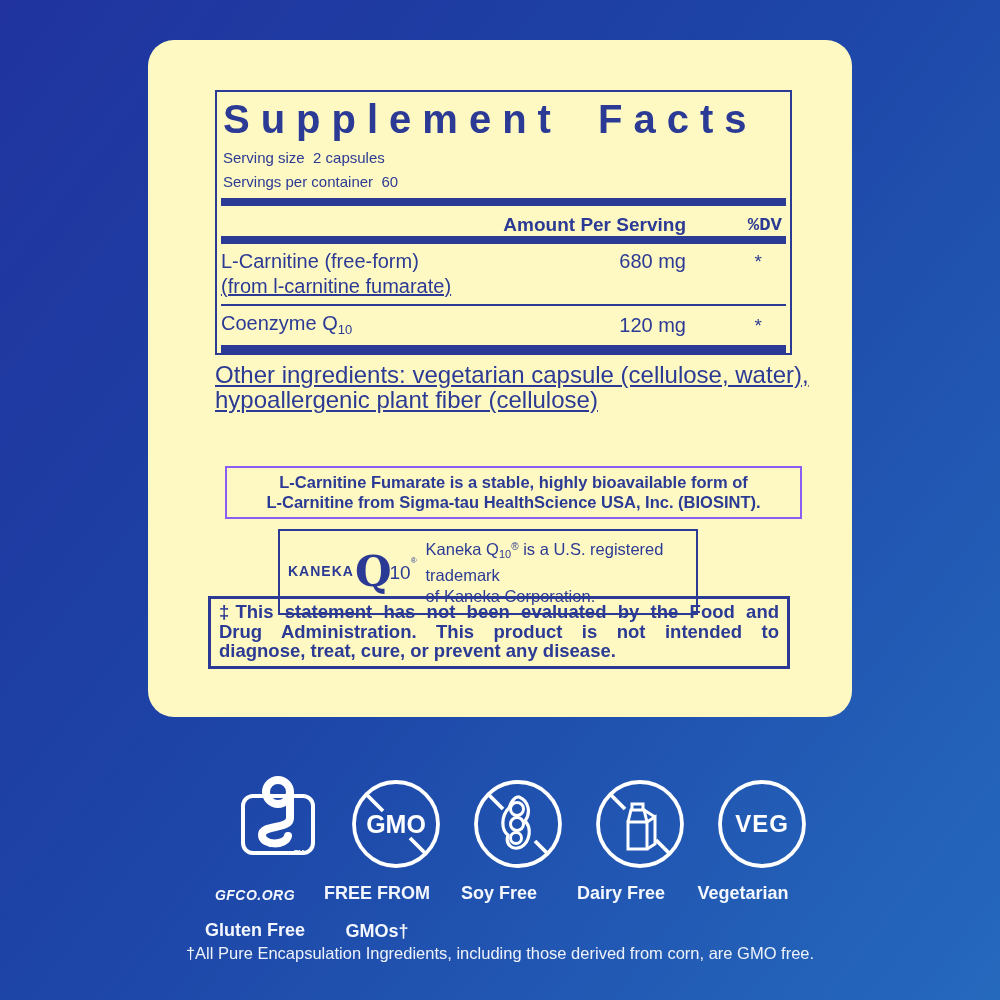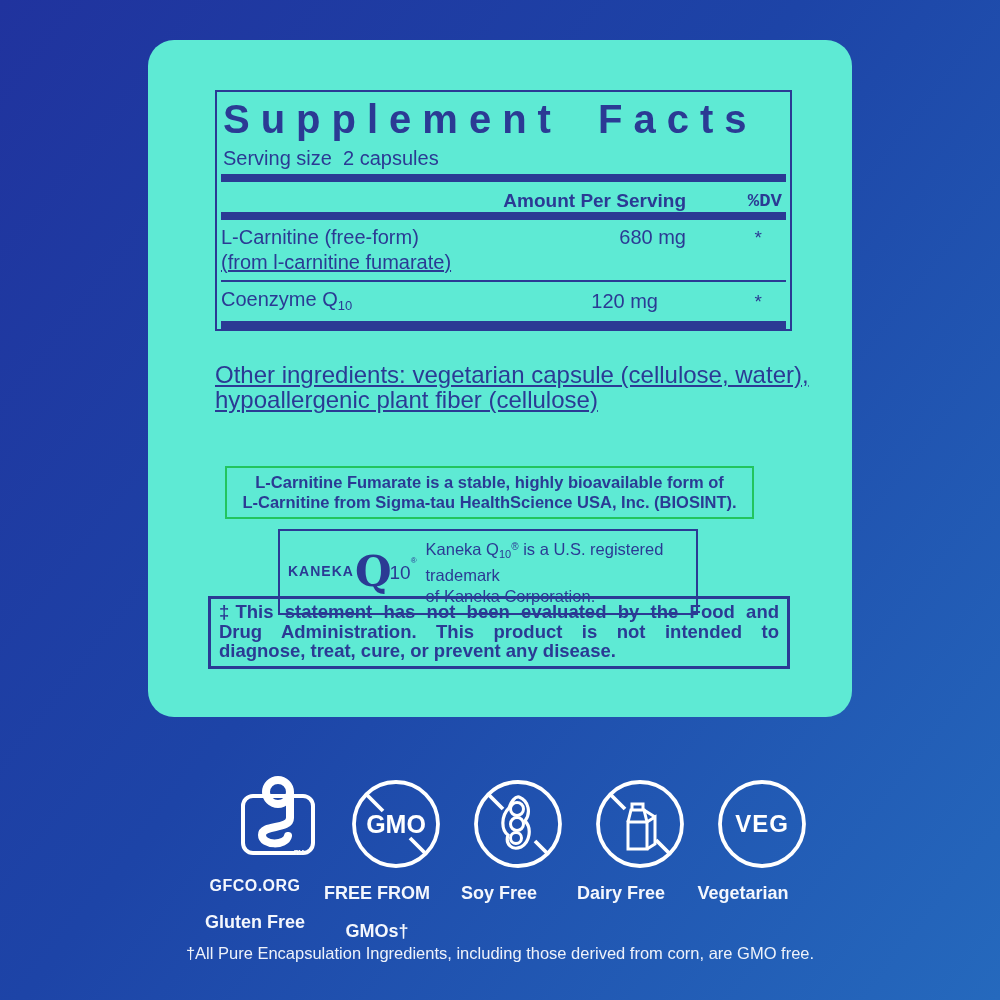--- a/index.html
+++ b/index.html
@@ -3,56 +3,56 @@
 <meta charset="utf-8">
 <style>
   html,body{margin:0;padding:0;}
   body{
     width:1000px;height:1000px;position:relative;overflow:hidden;
     background:linear-gradient(128deg,#20339e 0%,#1d44a7 45%,#2569bd 100%);
     font-family:"Liberation Sans", sans-serif;
   }
   .card{
     position:absolute;left:148px;top:40px;width:704px;height:677px;
-    background:#5eead4;border-radius:26px;color:#2b3a94;
+    background:#fef9c3;border-radius:26px;color:#2b3a94;
   }
   .pre{white-space:pre-wrap;}
 
   
   .panel{
     position:absolute;left:67px;top:50px;width:577px;
     border:2px solid #2b3a94;box-sizing:border-box;padding:0 4px;
   }
   .sf-title{
     font-size:40px;font-weight:bold;letter-spacing:11px;word-spacing:14px;
     white-space:nowrap;padding:5px 0 4px 2px;
   }
-  .sf-line{font-size:20px;line-height:24px;padding-left:2px;}
+  .sf-line{font-size:15px;line-height:24px;padding-left:2px;}
   .bar{height:8px;background:#2b3a94;margin-top:4px;}
   .bar2{height:8px;background:#2b3a94;}
   .sep{height:2px;background:#2b3a94;}
   .grid{display:grid;grid-template-columns:1fr 210px 100px;align-items:end;}
   .hdr{font-weight:bold;font-size:19px;padding:8px 0 0;}
   .hdr .amt{text-align:right;}
   .hdr .dv{text-align:right;padding-right:4px;font-family:Liberation Mono, monospace;}
   .row{font-size:20px;padding-top:6px;}
   .row .amt{text-align:right;}
   .row .dv{text-align:right;padding-right:24px;font-size:19px;}
   .row-l2{font-size:20px;padding:2px 0 6px;text-decoration:underline;}
-  .row-pad{padding-bottom:8px;gap:28px;}
+  .row-pad{padding-bottom:8px;}
   sub.ten{font-size:13px;vertical-align:-4px;}
   .dvnote{font-size:19px;padding:8px 0 10px 16px;}
 
   
   .other{position:absolute;left:67px;top:322px;font-size:24px;line-height:25px;text-decoration:underline;}
 
   
   .boxA{
-    position:absolute;left:77px;top:426px;width:529px;box-sizing:border-box;
-    border:2px solid #22c55e;text-align:center;font-weight:bold;font-size:16.5px;
+    position:absolute;left:77px;top:426px;width:577px;box-sizing:border-box;
+    border:2px solid #8b5cf6;text-align:center;font-weight:bold;font-size:16.5px;
     line-height:20px;padding:4px 0 5px;white-space:nowrap;
   }
   .boxB{
     position:absolute;left:130px;top:489px;width:420px;box-sizing:border-box;
     border:2px solid #2b3a94;display:flex;align-items:center;padding:5px 8px 6px 8px;
   }
   .klogo{display:flex;align-items:flex-end;margin-right:9px;flex:0 0 auto;}
   .k-brand{font-size:14px;font-weight:bold;letter-spacing:1px;margin-bottom:10px;}
   .k-q{font-family:"DejaVu Serif",serif;font-size:42px;font-weight:bold;line-height:34px;margin:0 -2px 0 1px;}
   .k-ten{font-size:19px;margin-bottom:5px;}
@@ -64,35 +64,36 @@
     position:absolute;left:60px;top:556px;width:582px;box-sizing:border-box;
     border:3px solid #2b3a94;font-weight:bold;font-size:18.5px;line-height:19.5px;
     padding:3px 8px 5px;
   }
   .just{text-align:justify;text-align-last:justify;}
 
   
   .badge{position:absolute;top:770px;width:130px;text-align:center;color:#f4f7fd;}
   .badge-icon{height:104px;display:flex;align-items:flex-start;justify-content:flex-end;position:relative;}
   .badge-label{font-size:18px;font-weight:bold;line-height:22px;margin-top:8px;}
-  .gfco-org{font-size:16px;font-weight:bold;letter-spacing:0.5px;margin-top:3px;}
+  .gfco-org{font-size:14px;font-weight:bold;letter-spacing:0.5px;margin-top:13px;font-style:italic;}
   .gfco-tm{position:absolute;right:16px;bottom:18px;font-size:7px;font-weight:bold;}
   .footnote{
     position:absolute;left:0;right:0;top:944px;text-align:center;
     color:#eef2fa;font-size:16.5px;
   }
 </style>
 </head>
 <body>
 
 <div class="card">
 
   <div class="panel">
     <div class="sf-title">Supplement Facts</div>
     <div class="sf-line pre">Serving size  2 capsules</div>
+    <div class="sf-line pre">Servings per container  60</div>
     <div class="bar"></div>
     <div class="grid hdr">
       <div></div>
       <div class="amt">Amount Per Serving</div>
       <div class="dv">%DV</div>
     </div>
     <div class="bar2"></div>
     <div>
       <div class="grid row">
         <div>L-Carnitine (free-form)</div>

